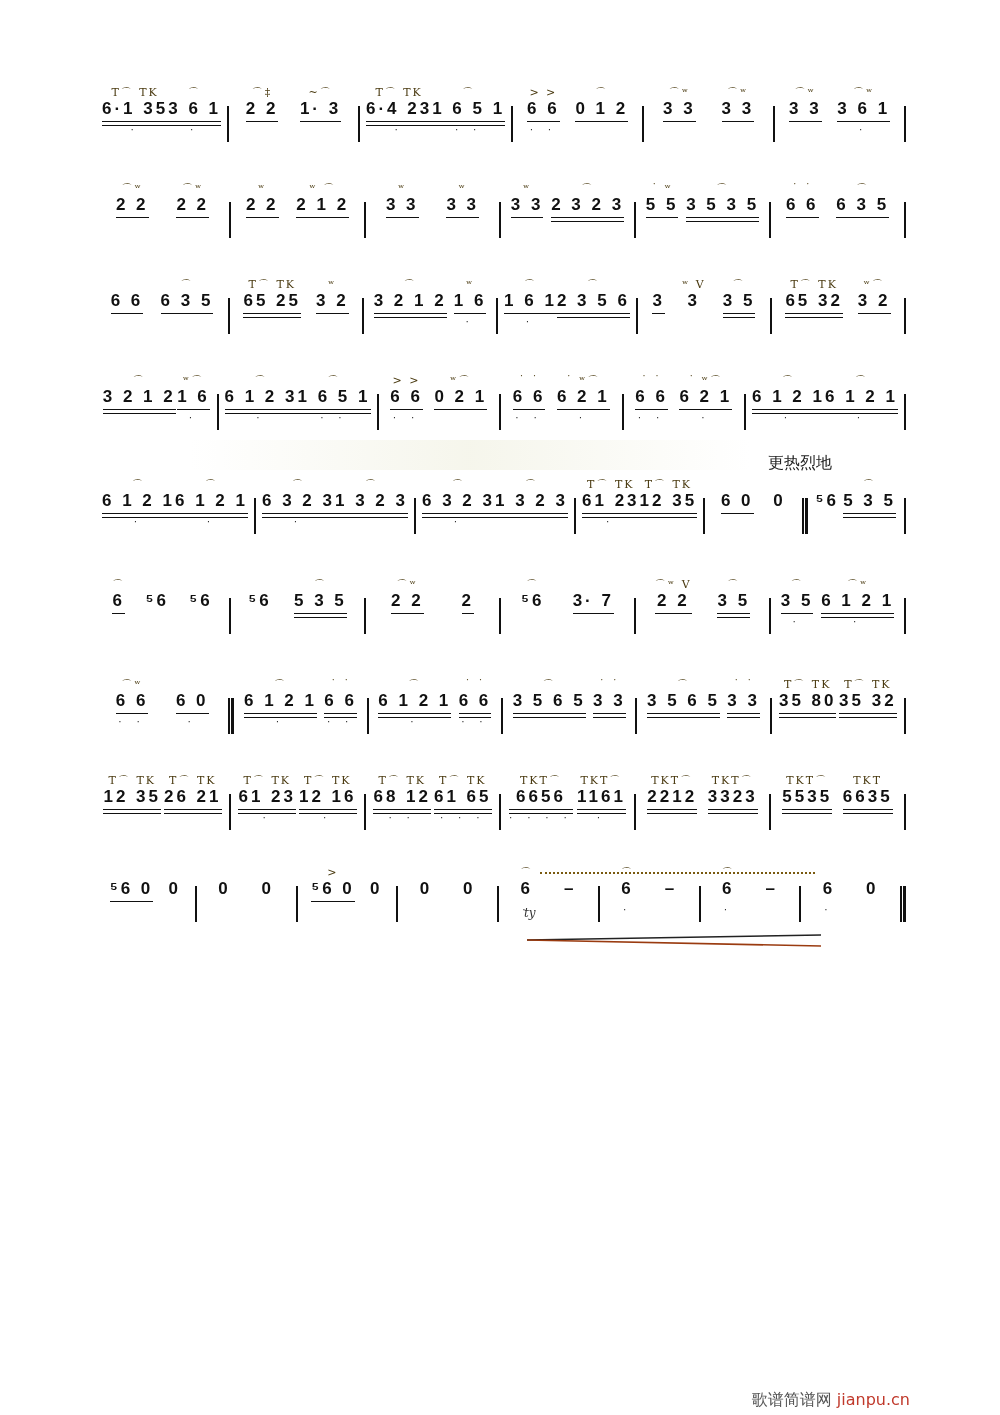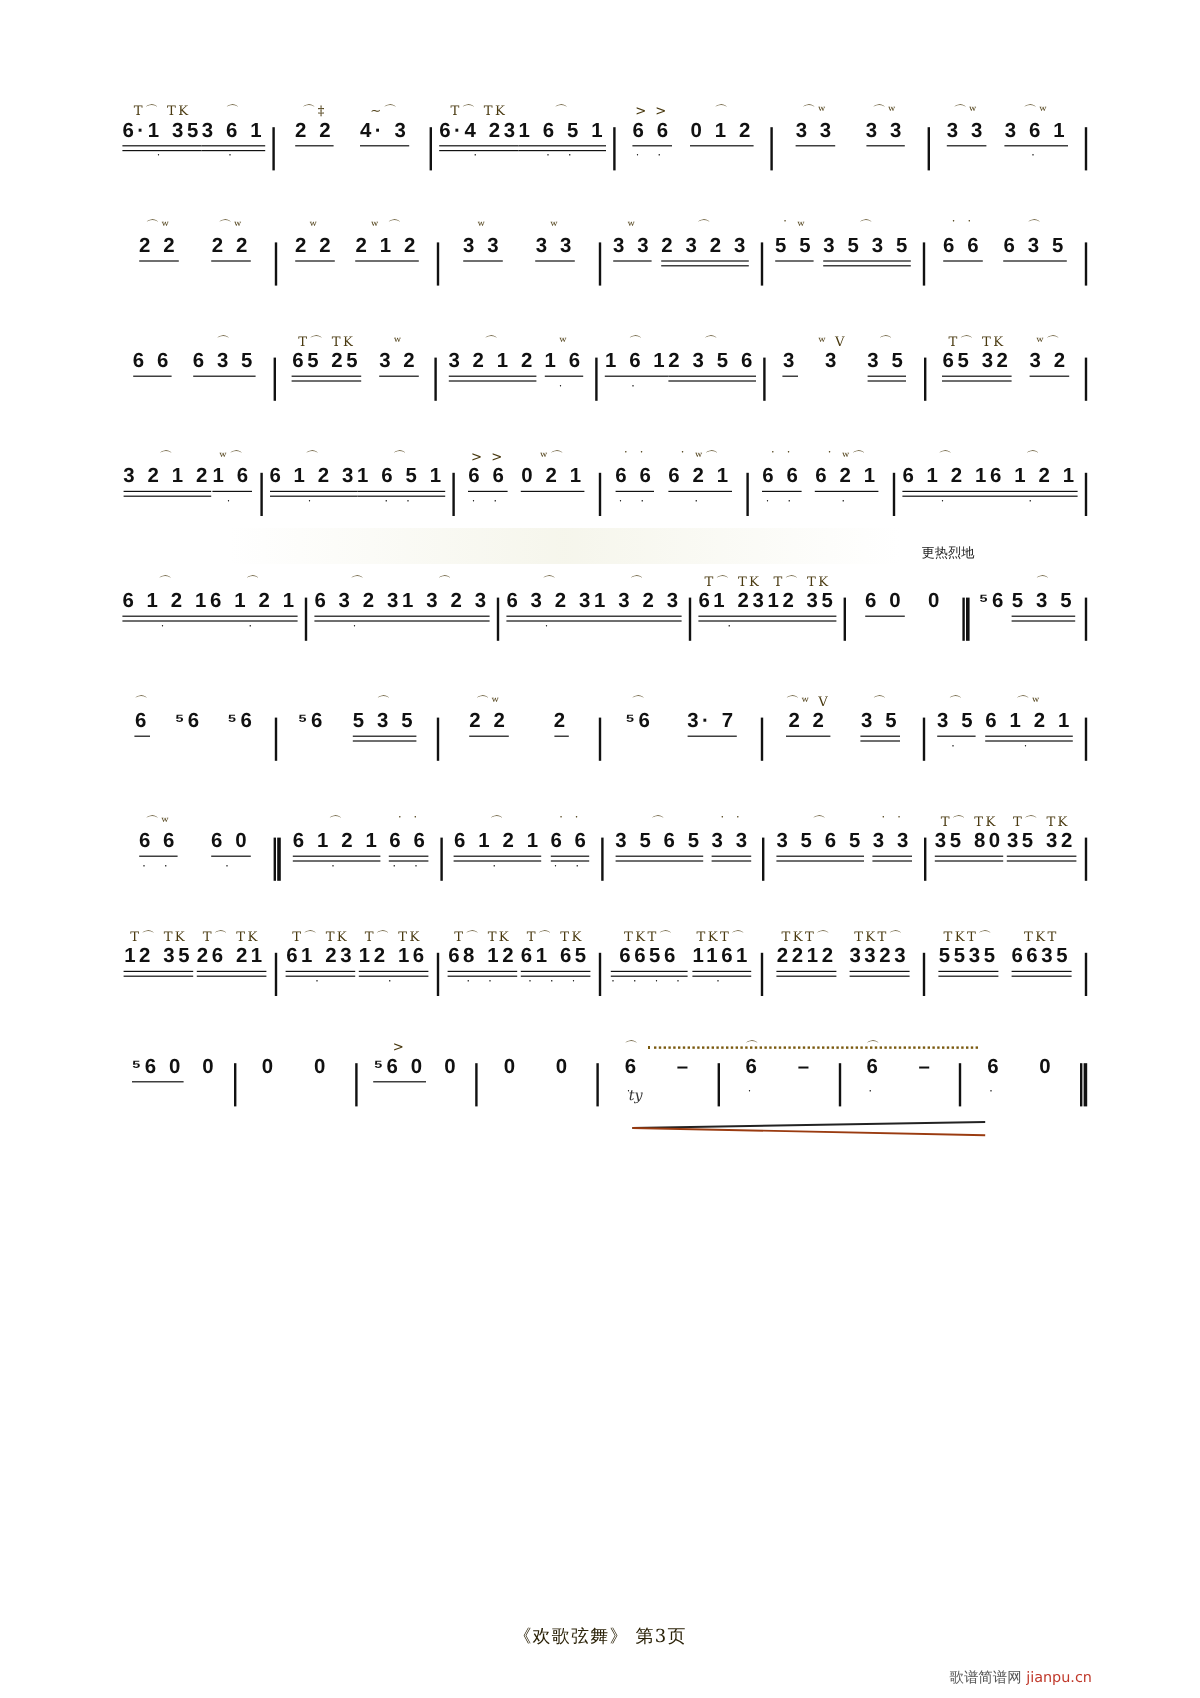--- a/index.html
+++ b/index.html
@@ -12,23 +12,23 @@
   .bar { width: 2px; background: #111; align-self: stretch; margin: 18px 0 6px 0; flex: 0 0 2px; }
   .bar.double { width: 6px; flex: 0 0 6px; background: transparent; border-left: 2px solid #111; border-right: 3px solid #111; box-sizing: border-box; }
   .group { position: relative; display: inline-flex; flex-direction: column; align-items: center; }
   .marks { font-family: "DejaVu Serif", serif; font-size: 11px; color: #4a3a10; height: 14px; line-height: 14px; white-space: nowrap; letter-spacing: 2px; }
   .notes { font-weight: bold; font-size: 17px; letter-spacing: 3px; line-height: 18px; white-space: nowrap; }
   .ul { height: 3px; width: 100%; border-bottom: 1.5px solid #111; }
   .ul.l0 { border-bottom-color: transparent; }
   .ul2 { height: 3px; width: 100%; border-bottom: 1.5px solid #111; }
   .ul2.hide { border-bottom-color: transparent; }
   .dots { font-size: 10px; line-height: 8px; height: 8px; letter-spacing: 6px; color: #111; }
-  .line-label { position: absolute; font-size: 11px; font-family: "DejaVu Sans", sans-serif; color: #222; }
+  .line-label { position: absolute; font-size: 16px; font-family: "DejaVu Sans", sans-serif; color: #222; }
   .footer { position: absolute; left: 0; width: 1000px; top: 1354px; text-align: center; font-family: "DejaVu Serif", serif; font-size: 15px; color: #2b2208; letter-spacing: 1px; }
-  .watermark { position: absolute; right: 14px; top: 1390px; font-size: 12px; color: #555; font-family: "DejaVu Sans", sans-serif; }
+  .watermark { position: absolute; right: 14px; top: 1390px; font-size: 16px; color: #555; font-family: "DejaVu Sans", sans-serif; }
   .watermark .brand { color: #c0392b; }
   .trill-line { position: absolute; height: 4px; border-top: 2px dotted #7a5a10; }
   .trill-label { position: absolute; font-family: "DejaVu Serif", serif; font-style: italic; font-size: 12px; color: #333; margin-top: 42px; }
   .smudge { position: absolute; left: 190px; top: 440px; width: 560px; height: 30px; background: linear-gradient(90deg, rgba(240,240,225,0.0), rgba(238,238,220,0.55), rgba(240,240,225,0)); }
 </style>
 </head>
 <body>
 
 <div class="page">
   <div class="smudge"></div>
@@ -55,21 +55,21 @@
           <div class="measure">
             <div class="group">
               <div class="marks">⌒‡</div>
               <div class="notes">2 2</div>
               <div class="ul"></div>
               <div class="ul2 hide"></div>
               <div class="dots"></div>
             </div>
             <div class="group">
               <div class="marks">~⌒</div>
-              <div class="notes">4· 3</div>
+              <div class="notes">1· 3</div>
               <div class="ul"></div>
               <div class="ul2 hide"></div>
               <div class="dots"></div>
             </div>
           </div>
           <div class="bar"></div>
           <div class="measure">
             <div class="group">
               <div class="marks">T⌒ TK</div>
               <div class="notes">6·4 23</div>
@@ -1038,18 +1038,17 @@
       <div class="trill-label" style="left: 524px; top: 864px;">ty</div>
       <div class="trill-line" style="left: 540px; top: 872px; width: 275px;"></div>
       <svg width="300" height="20" style="position: absolute; left: 525px; top: 932px;">
         <line x1="2" y1="8" x2="296" y2="3" stroke="#222" stroke-width="1.6"></line>
         <line x1="2" y1="8" x2="296" y2="14" stroke="#9a3b10" stroke-width="1.6"></line>
       </svg>
     </div>
 
   <div class="line-label" style="left:768px; top:453px;">更热烈地</div>
 
-  <div class="footer">《欢歌弦舞》 第3页</div>
   <div class="watermark">
     <span>歌谱简谱网</span>
     <span class="brand">jianpu.cn</span>
   </div>
 </div>
 
 </body></html>

